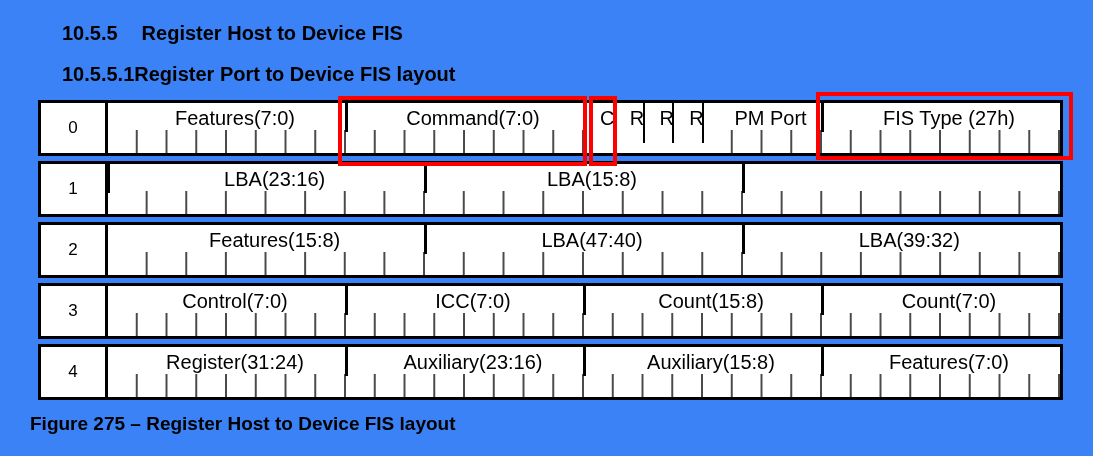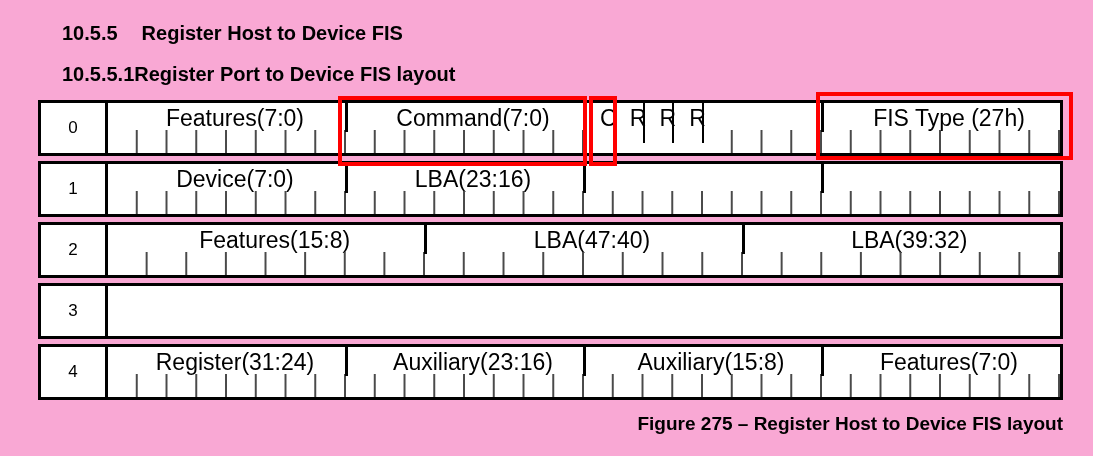--- a/index.html
+++ b/index.html
@@ -1,20 +1,20 @@
 <!DOCTYPE html>
 <html><head>
 <meta charset="utf-8">
 <style>
   html, body { margin: 0; padding: 0; background: #ffffff; }
   .page {
     position: relative;
     width: 1093px;
     height: 456px;
-    background: #f9a8d4;
+    background: #3b82f6;
     font-family: "Liberation Sans", sans-serif;
     color: #000000;
     overflow: hidden;
   }
   .h1, .h2 {
     position: absolute;
     left: 62px;
     font-size: 20px;
     font-weight: bold;
     line-height: 22px;
@@ -47,21 +47,21 @@
   }
   .fields { flex: 1 1 auto; display: flex; }
   .cell { position: relative; min-width: 0; }
   .b8 { flex: 8 1 0%; }
   .b4 { flex: 4 1 0%; }
   .b1 { flex: 1 1 0%; }
   .lbl {
     position: absolute;
     top: 6px; left: 16px; right: 0;
     text-align: center;
-    font-size: 23px;
+    font-size: 20px;
     line-height: 19px;
     white-space: nowrap;
   }
   .sep {
     position: absolute;
     left: -1px; top: 0;
     width: 3px;
     background: #000000;
   }
   .sep-byte { height: 57%; }
@@ -84,23 +84,23 @@
     border: 4px solid #ff0000;
     pointer-events: none;
     background: transparent;
   }
   .hl-command  { left: 338px; top: 96px; width: 249px; height: 70px; }
   .hl-c        { left: 589px; top: 96px; width: 28px;  height: 70px; }
   .hl-fis-type { left: 816px; top: 92px; width: 257px; height: 68px; }
 
   .caption {
     position: absolute;
-    left: 38px; top: 413px;
+    left: 30px; top: 413px;
     width: 1025px;
-    text-align: right;
+    text-align: left;
     font-size: 19px;
     font-weight: bold;
     white-space: nowrap;
   }
 </style>
 </head>
 <body>
 
 <div class="page">
 
@@ -137,44 +137,42 @@
         <div class="cell b1">
           <i class="sep sep-bit"></i>
           <span class="lbl">R</span>
         </div>
         <div class="cell b1">
           <i class="sep sep-bit"></i>
           <span class="lbl">R</span>
         </div>
         <div class="cell b4">
           <i class="sep sep-bit"></i>
+          <span class="lbl">PM Port</span>
           <i class="ticks"></i>
         </div>
         <div class="cell b8">
           <i class="sep sep-byte"></i>
           <span class="lbl">FIS Type (27h)</span>
           <i class="ticks"></i>
         </div>
       </div>
     </div>
 
     <div class="row">
       <div class="rownum">1</div>
       <div class="fields">
         <div class="cell b8">
-          <span class="lbl">Device(7:0)</span>
-          <i class="ticks"></i>
-        </div>
-        <div class="cell b8">
           <i class="sep sep-byte"></i>
           <span class="lbl">LBA(23:16)</span>
           <i class="ticks"></i>
         </div>
         <div class="cell b8">
           <i class="sep sep-byte"></i>
+          <span class="lbl">LBA(15:8)</span>
           <i class="ticks"></i>
         </div>
         <div class="cell b8">
           <i class="sep sep-byte"></i>
           <i class="ticks"></i>
         </div>
       </div>
     </div>
 
     <div class="row">
@@ -192,20 +190,41 @@
         <div class="cell b8">
           <i class="sep sep-byte"></i>
           <span class="lbl">LBA(39:32)</span>
           <i class="ticks"></i>
         </div>
       </div>
     </div>
 
     <div class="row">
       <div class="rownum">3</div>
+      <div class="fields">
+        <div class="cell b8">
+          <span class="lbl">Control(7:0)</span>
+          <i class="ticks"></i>
+        </div>
+        <div class="cell b8">
+          <i class="sep sep-byte"></i>
+          <span class="lbl">ICC(7:0)</span>
+          <i class="ticks"></i>
+        </div>
+        <div class="cell b8">
+          <i class="sep sep-byte"></i>
+          <span class="lbl">Count(15:8)</span>
+          <i class="ticks"></i>
+        </div>
+        <div class="cell b8">
+          <i class="sep sep-byte"></i>
+          <span class="lbl">Count(7:0)</span>
+          <i class="ticks"></i>
+        </div>
+      </div>
     </div>
 
     <div class="row">
       <div class="rownum">4</div>
       <div class="fields">
         <div class="cell b8">
           <span class="lbl">Register(31:24)</span>
           <i class="ticks"></i>
         </div>
         <div class="cell b8">

